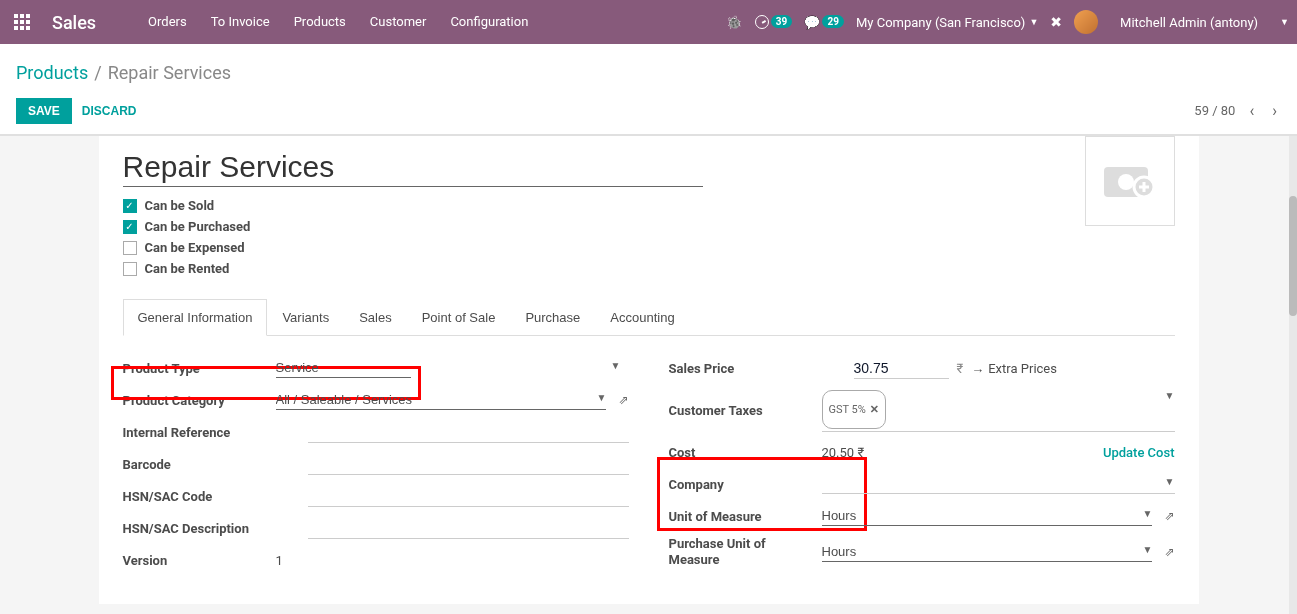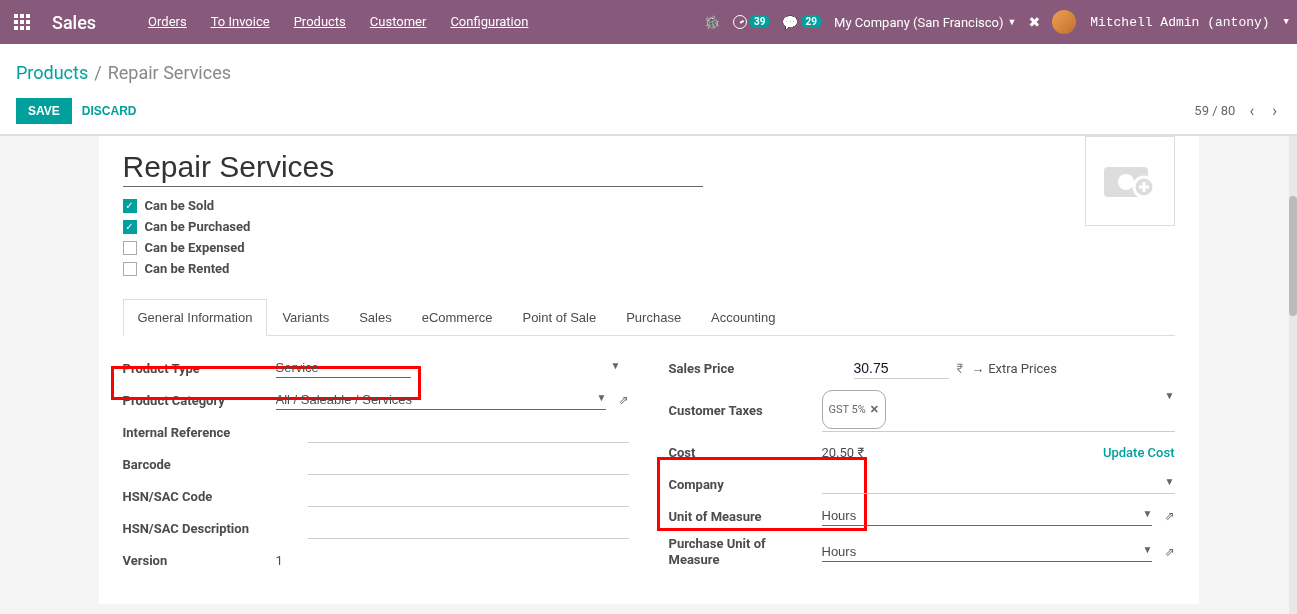--- a/index.html
+++ b/index.html
@@ -3,28 +3,28 @@
 <meta charset="utf-8">
 <style>
 * { box-sizing: border-box; margin: 0; padding: 0; }
 body { font-family: -apple-system, BlinkMacSystemFont, "Segoe UI", Roboto, "Helvetica Neue", Arial, sans-serif; font-size: 13px; color: #4c4c4c; background: #fff; width: 1297px; }
 .topbar { background: #875A7B; height: 44px; display: flex; align-items: center; color: #fff; padding: 0 8px; }
 .apps-icon { width: 28px; height: 28px; display: flex; align-items: center; justify-content: center; cursor: pointer; margin-right: 16px; }
 .apps-grid { display: grid; grid-template-columns: repeat(3, 4px); grid-template-rows: repeat(3, 4px); gap: 2px; }
 .apps-grid span { background: #fff; width: 4px; height: 4px; }
 .module-name { font-size: 18px; font-weight: 500; color: #fff; margin-right: 40px; }
 .menu-items { display: flex; gap: 0; }
-.menu-item { padding: 0 12px; color: #fff; cursor: pointer; font-size: 13px; line-height: 44px; text-decoration: underline; }
+.menu-item { padding: 0 12px; color: #fff; cursor: pointer; font-size: 13px; line-height: 44px; }
 .spacer { flex: 1; }
 .right-items { display: flex; align-items: center; gap: 12px; }
 .icon-btn { cursor: pointer; display: flex; align-items: flex-start; color: #fff; position: relative; }
 .badge { background: #00A09D; color: #fff; font-size: 10px; font-weight: bold; padding: 1px 5px; border-radius: 8px; margin-left: 2px; }
 .company-selector { color: #fff; cursor: pointer; font-size: 13px; display: flex; align-items: center; gap: 4px; }
 .avatar { width: 24px; height: 24px; border-radius: 50%; background: linear-gradient(135deg, #f0a050, #c07030); display: inline-block; }
-.user-menu { display: flex; align-items: center; gap: 14px; color: #fff; cursor: pointer; font-size: 13px; font-family: Liberation Mono, monospace; }
+.user-menu { display: flex; align-items: center; gap: 22px; color: #fff; cursor: pointer; font-size: 13px; }
 .caret-down { font-size: 9px; }
 .subheader { padding: 10px 16px 0 16px; border-bottom: 1px solid #e0e0e0; }
 .breadcrumb { font-size: 18px; padding: 8px 0 10px 0; display: flex; gap: 6px; align-items: baseline; }
 .breadcrumb a { color: #00A09D; text-decoration: none; cursor: pointer; }
 .breadcrumb .sep { color: #888; }
 .breadcrumb .current { color: #888; }
 .action-row { display: flex; align-items: center; padding: 4px 0 10px 0; justify-content: flex-end; }
 .btn-primary { background: #00A09D; color: #fff; border: none; padding: 6px 12px; font-size: 12px; font-weight: bold; cursor: pointer; margin-right: 10px; }
 .btn-link { background: none; border: none; color: #00A09D; font-size: 12px; font-weight: bold; cursor: pointer; }
 .pager { margin-left: auto; display: flex; align-items: center; gap: 10px; color: #666; font-size: 13px; }
@@ -164,21 +164,20 @@
       <div class="checkbox-row">
         <div class="checkbox"></div>
         <span class="checkbox-label">Can be Rented</span>
       </div>
     </div>
 
     <div class="tabs">
       <button class="tab active">General Information</button>
       <button class="tab">Variants</button>
       <button class="tab">Sales</button>
-      <button class="tab">eCommerce</button>
       <button class="tab">Point of Sale</button>
       <button class="tab">Purchase</button>
       <button class="tab">Accounting</button>
     </div>
 
     <div style="position:relative;">
       <div class="red-box-1" style="left:-12px; top:10px; width:310px; height:34px;"></div>
 
       <div class="form-grid">
         <div class="form-col">

